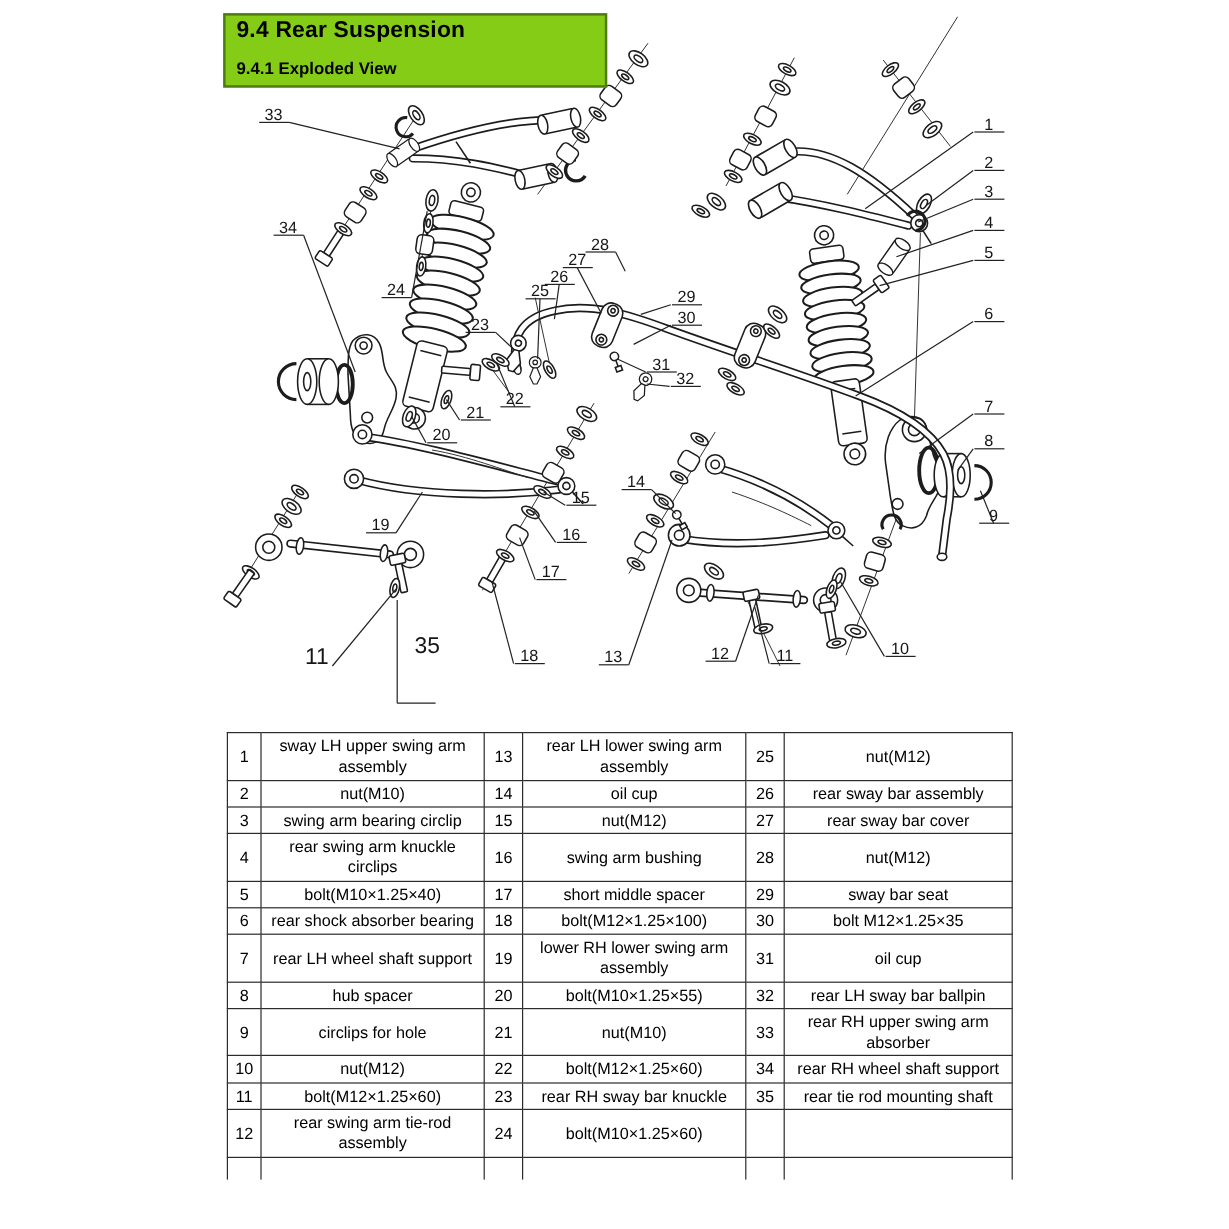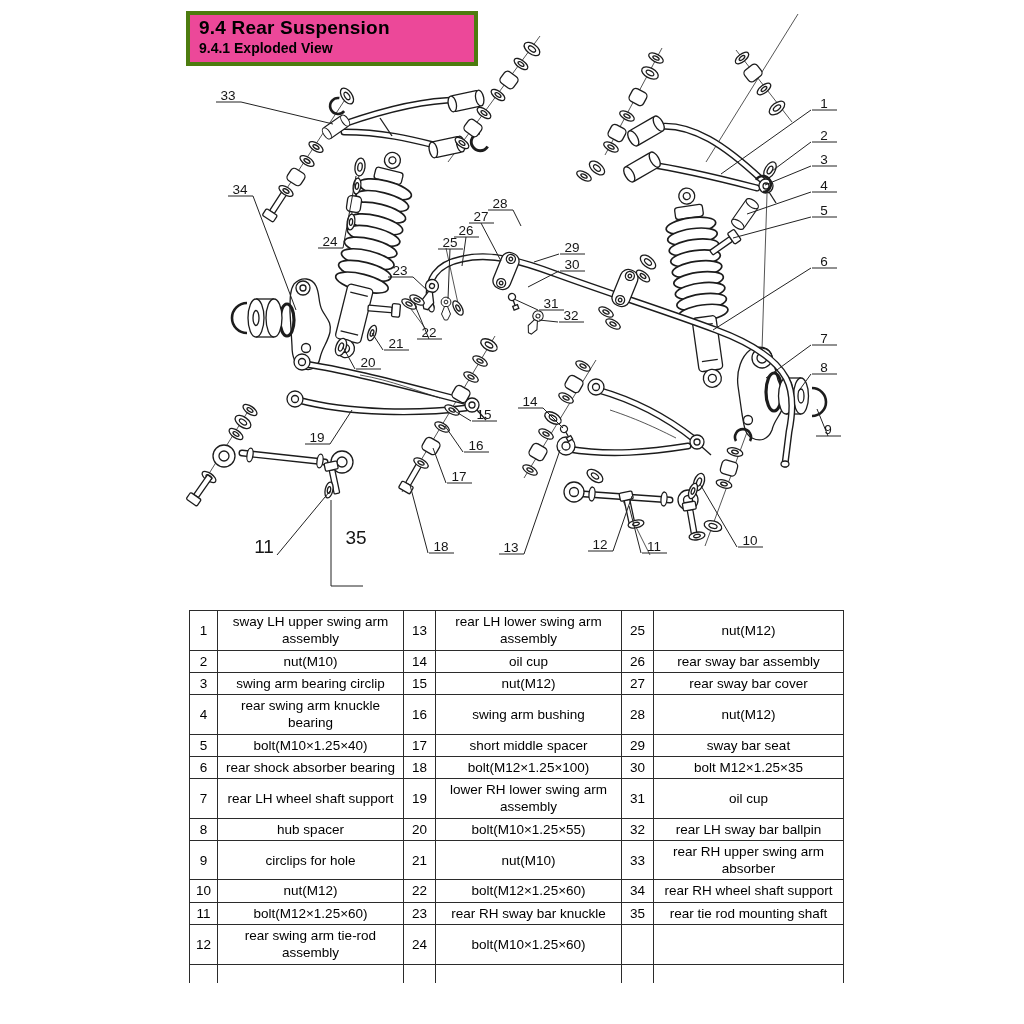--- a/index.html
+++ b/index.html
@@ -1,20 +1,20 @@
 <!DOCTYPE html>
 <html><head>
 <meta charset="utf-8">
 <style>
   html,body{margin:0;padding:0;width:1024px;height:1024px;background:#ffffff;overflow:hidden;
     font-family:"Liberation Sans",sans-serif;color:#000;position:relative;}
-  .title-box{position:absolute;left:186px;top:11px;width:292px;box-sizing:border-box;
-    border:4px solid #4d7c0f;padding:2px 9px 5px 9px;background:#ec4899;}
+  .title-box{position:absolute;left:186px;top:11px;width:320px;box-sizing:border-box;
+    border:2px solid #4d7c0f;padding:2px 9px 5px 9px;background:#84cc16;}
   .title{font-size:19px;font-weight:bold;line-height:1.18;letter-spacing:.2px;}
-  .subtitle{font-size:14px;font-weight:bold;line-height:1.2;margin-top:1px;}
+  .subtitle{font-size:14px;font-weight:bold;line-height:1.2;margin-top:12px;}
   #diag{position:absolute;left:0;top:0;}
   
   .ln{stroke:#1c1c1c;stroke-width:1.3;fill:none;}
   .fw{fill:#fff;stroke:#1c1c1c;stroke-width:1.3;}
   .tubeO{stroke:#1c1c1c;stroke-width:7;fill:none;stroke-linecap:round;}
   .tubeI{stroke:#fff;stroke-width:4.2;fill:none;stroke-linecap:round;}
   .thin{stroke:#2a2a2a;stroke-width:.8;fill:none;}
   .leader{stroke:#222;stroke-width:1;fill:none;}
   .clip{stroke:#1c1c1c;stroke-width:2.6;fill:none;}
   .seal{fill:none;stroke:#1c1c1c;stroke-width:3.2;}
@@ -500,21 +500,21 @@
         <tr>
           <td>3</td>
           <td>swing arm bearing circlip</td>
           <td>15</td>
           <td>nut(M12)</td>
           <td>27</td>
           <td>rear sway bar cover</td>
         </tr>
         <tr>
           <td>4</td>
-          <td>rear swing arm knuckle bearing</td>
+          <td>rear swing arm knuckle circlips</td>
           <td>16</td>
           <td>swing arm bushing</td>
           <td>28</td>
           <td>nut(M12)</td>
         </tr>
         <tr>
           <td>5</td>
           <td>bolt(M10×1.25×40)</td>
           <td>17</td>
           <td>short middle spacer</td>

